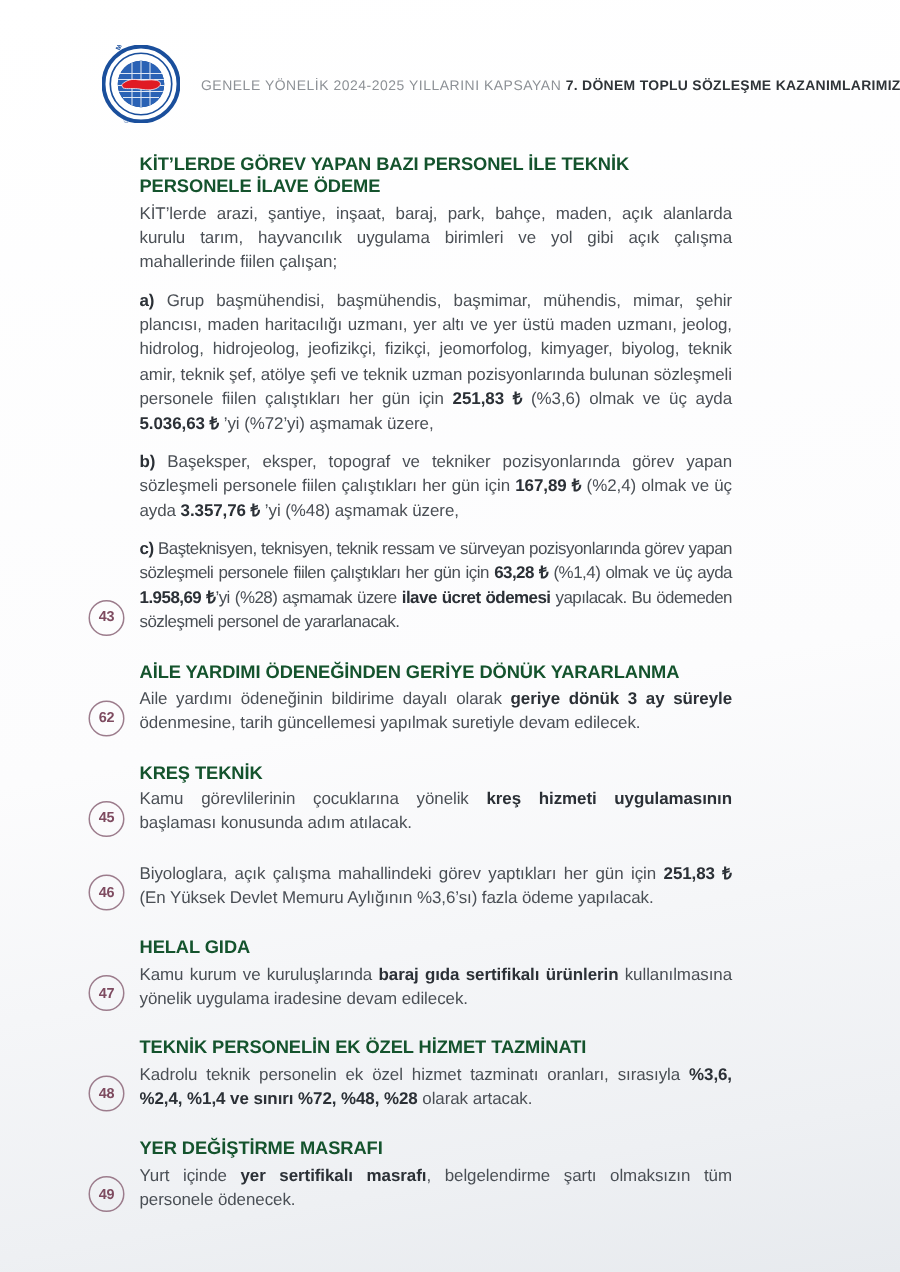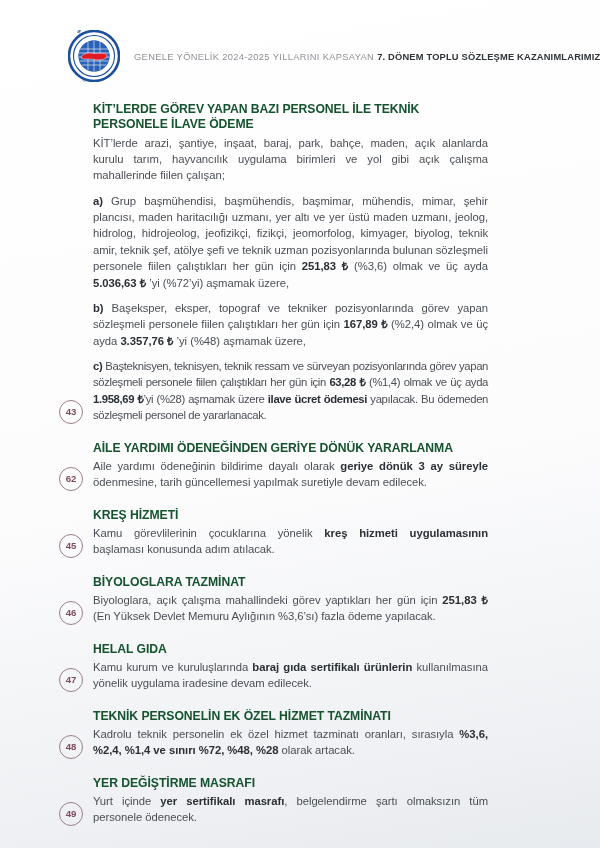--- a/index.html
+++ b/index.html
@@ -157,29 +157,28 @@
       <div class="badge">62</div>
       <div class="item-body">
         <h2 class="item-title">AİLE YARDIMI ÖDENEĞİNDEN GERİYE DÖNÜK YARARLANMA</h2>
         <p class="para">Aile yardımı ödeneğinin bildirime dayalı olarak <b>geriye dönük 3 ay süreyle</b> ödenmesine, tarih güncellemesi yapılmak suretiyle devam edilecek.</p>
       </div>
     </div>
 
     <div class="item">
       <div class="badge">45</div>
       <div class="item-body">
-        <h2 class="item-title">KREŞ HİZMETİ</h2>
+        <h2 class="item-title">KREŞ TEKNİK</h2>
         <p class="para">Kamu görevlilerinin çocuklarına yönelik <b>kreş hizmeti uygulamasının</b> başlaması konusunda adım atılacak.</p>
       </div>
     </div>
 
     <div class="item">
       <div class="badge">46</div>
       <div class="item-body">
-        <h2 class="item-title">BİYOLOGLARA TAZMİNAT</h2>
         <p class="para">Biyologlara, açık çalışma mahallindeki görev yaptıkları her gün için <b>251,83 ₺</b> (En Yüksek Devlet Memuru Aylığının %3,6’sı) fazla ödeme yapılacak.</p>
       </div>
     </div>
 
     <div class="item">
       <div class="badge">47</div>
       <div class="item-body">
         <h2 class="item-title">HELAL GIDA</h2>
         <p class="para">Kamu kurum ve kuruluşlarında <b>baraj gıda sertifikalı ürünlerin</b> kullanılmasına yönelik uygulama iradesine devam edilecek.</p>
       </div>

